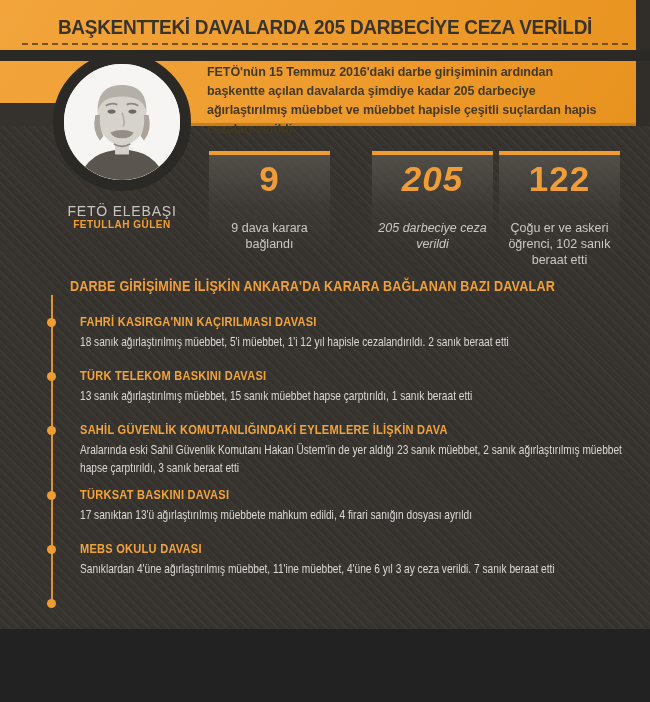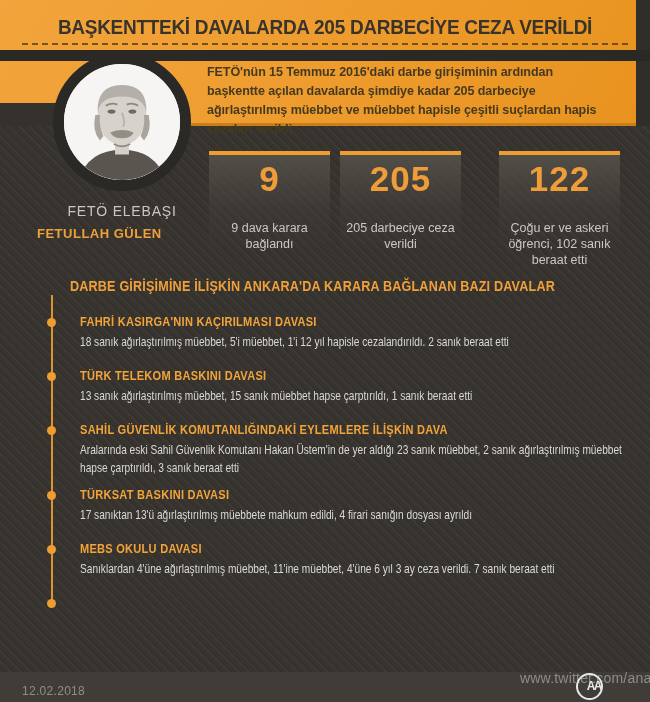--- a/index.html
+++ b/index.html
@@ -1,17 +1,17 @@
 <!DOCTYPE html>
 <html><head>
 <meta charset="utf-8">
 <style>
   html,body { margin:0; padding:0; background:#222; }
   .canvas {
-    position:relative; width:650px; height:702px; overflow:hidden;
+    position:relative; width:650px; height:629px; overflow:hidden;
     background-color:#37342f;
     background-image:repeating-linear-gradient(45deg,
       rgba(255,255,255,0.025) 0px, rgba(255,255,255,0.025) 2px,
       rgba(0,0,0,0.05) 2px, rgba(0,0,0,0.05) 4px,
       transparent 4px, transparent 7px);
     font-family:"Liberation Sans", sans-serif;
   }
   
   .header-orange {
     position:absolute; left:0; top:0; width:637px; height:123px;
@@ -40,30 +40,30 @@
     position:absolute; left:53px; top:53px; width:138px; height:138px;
     border-radius:50%; background:#f8f7f5; border:11px solid #2b2926;
     box-sizing:border-box; overflow:hidden; z-index:5;
   }
   .photo-wrap svg { display:block; width:100%; height:100%; }
   .caption-role {
     position:absolute; left:37px; top:203px; width:170px; text-align:center;
     font-size:14px; letter-spacing:0.8px; color:#c9c6c2;
   }
   .caption-name {
-    position:absolute; left:37px; top:219px; width:170px; text-align:left;
-    font-size:13px; font-weight:bold; letter-spacing:0.5px; color:#f0a03a;margin-top:7px;
+    position:absolute; left:37px; top:219px; width:170px; text-align:center;
+    font-size:10px; font-weight:bold; letter-spacing:0.5px; color:#f0a03a;
   }
   
   .stat {
     position:absolute; top:151px; width:121px; height:96px; text-align:center;
     border-top:4px solid #ef9d31;
     background:linear-gradient(180deg, rgba(86,82,76,0.85) 0%, rgba(70,67,62,0.35) 55%, rgba(70,67,62,0) 100%);
   }
-  .stat-1 { left:209px; } .stat-2 { left:340px; } .stat-3 { left:499px; }
+  .stat-1 { left:209px; } .stat-2 { left:372px;font-style:italic; } .stat-3 { left:499px; }
   .stat-value { font-size:35px; font-weight:bold; color:#ef9d38; margin-top:4px; letter-spacing:1px; }
   .stat-label { font-size:12.5px; color:#cbc8c4; line-height:16px; margin-top:21px; padding:0 5px; }
   
   .cases-heading {
     position:absolute; left:70px; top:278px;
     font-size:14px; font-weight:bold; color:#f0a03a; white-space:nowrap;
     transform:scaleX(0.90); transform-origin:0 0; letter-spacing:0.2px;
   }
   .timeline { position:absolute; left:51px; top:295px; width:2px; height:308px; background:#dd9330; }
   .case-item { position:absolute; left:80px; width:560px; }

